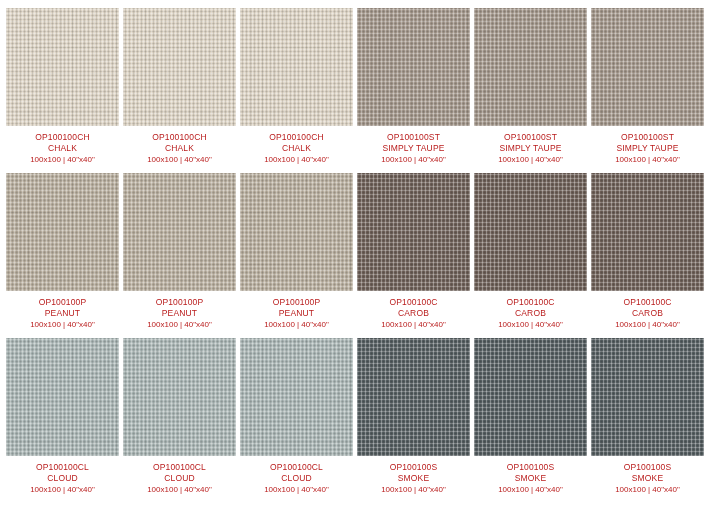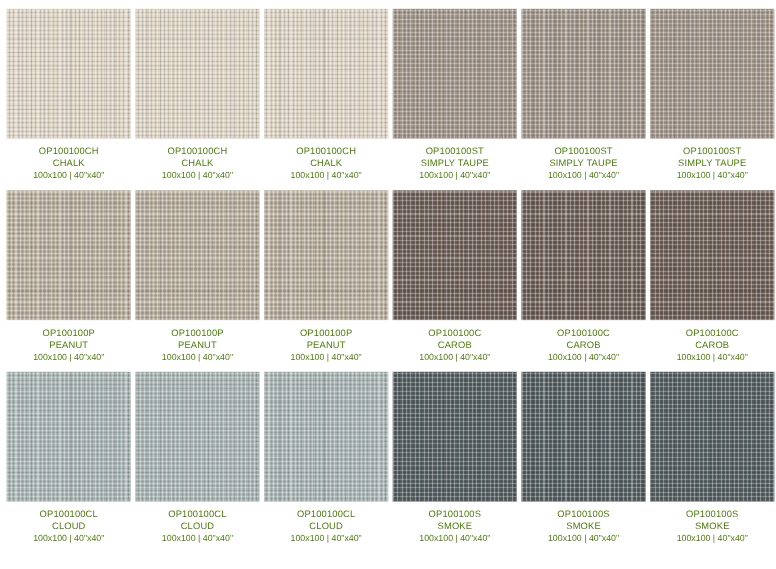--- a/index.html
+++ b/index.html
@@ -73,21 +73,21 @@
         0deg,
         rgba(0,0,0,0.04) 0px,
         rgba(0,0,0,0.04) 1px,
         rgba(0,0,0,0) 1px,
         rgba(0,0,0,0) 13px
       );
   }
   .swatch-caption {
     padding-top: 6px;
     text-align: center;
-    color: #4d7c0f;
+    color: #b91c1c;
     line-height: 1.35;
   }
   .cap-code {
     font-size: 8.5px;
     letter-spacing: 0.15px;
     white-space: nowrap;
   }
   .cap-name {
     font-size: 8.5px;
     letter-spacing: 0.15px;

